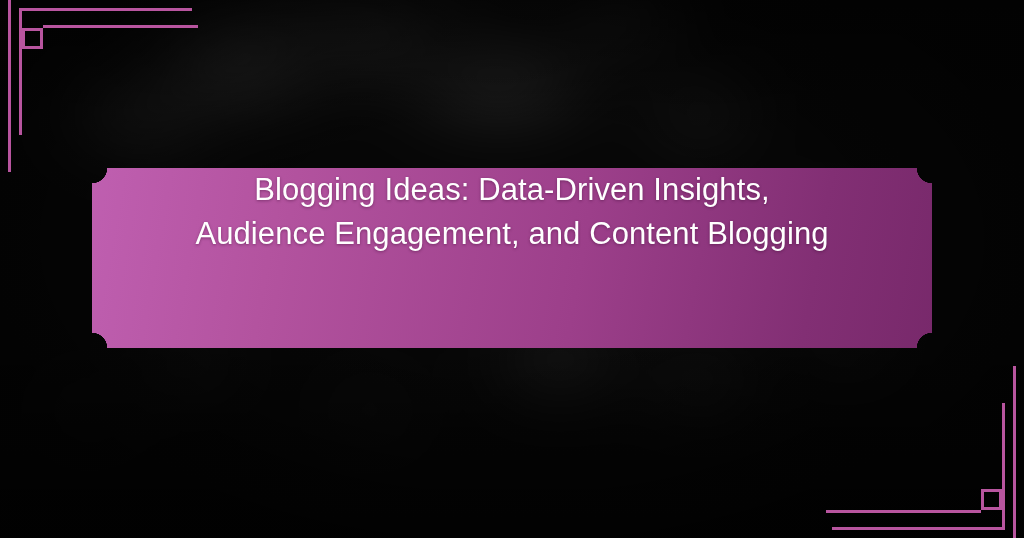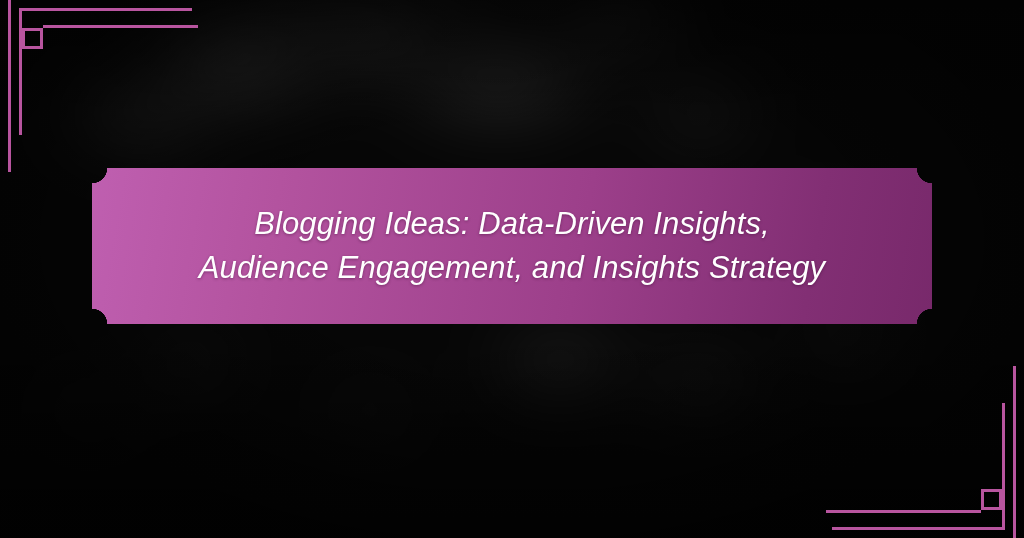--- a/index.html
+++ b/index.html
@@ -87,40 +87,39 @@
   }
   
   .orn-connect { left: 19px; top: 8px; width: 16px; height: 3px; }
 
   
   .banner {
     position: absolute;
     left: 92px;
     top: 168px;
     width: 840px;
-    height: 156px;
+    height: 180px;
     background: linear-gradient(100deg, #bf5fb0 0%, #b3539f 22%, #9c3f8a 58%, #822f74 85%, #78296b 100%);
     
     -webkit-mask-image:
       radial-gradient(circle 15px at 0 0,        rgba(0,0,0,0) 15px, #000 15.5px),
       radial-gradient(circle 15px at 100% 0,     rgba(0,0,0,0) 15px, #000 15.5px),
       radial-gradient(circle 15px at 0 100%,     rgba(0,0,0,0) 15px, #000 15.5px),
       radial-gradient(circle 15px at 100% 100%,  rgba(0,0,0,0) 15px, #000 15.5px);
     -webkit-mask-composite: source-in;
     mask-image:
       radial-gradient(circle 15px at 0 0,        rgba(0,0,0,0) 15px, #000 15.5px),
       radial-gradient(circle 15px at 100% 0,     rgba(0,0,0,0) 15px, #000 15.5px),
       radial-gradient(circle 15px at 0 100%,     rgba(0,0,0,0) 15px, #000 15.5px),
       radial-gradient(circle 15px at 100% 100%,  rgba(0,0,0,0) 15px, #000 15.5px);
     mask-composite: intersect;
     display: flex;
     flex-direction: column;
     align-items: center;
-    justify-content: center;
-    font-style: italic;
+    justify-content: flex-start;
   }
 
   .banner-title {
     margin: 0;
     color: #ffffff;
     font-size: 31px;
     font-weight: 400;
     line-height: 44px;
     text-align: center;
     letter-spacing: 0.1px;
@@ -152,17 +151,17 @@
     <span class="orn-v-inner"></span>
     <span class="orn-h-outer"></span>
     <span class="orn-h-inner"></span>
     <span class="orn-connect"></span>
     <span class="orn-square"></span>
   </div>
 
   <div class="banner">
     <h1 class="banner-title">
       <span class="line">Blogging Ideas: Data-Driven Insights,</span>
-      <span class="line">Audience Engagement, and Insights Strategy</span>
+      <span class="line">Audience Engagement, and Content Blogging</span>
     </h1>
   </div>
 
 </div>
 
 </body></html>

